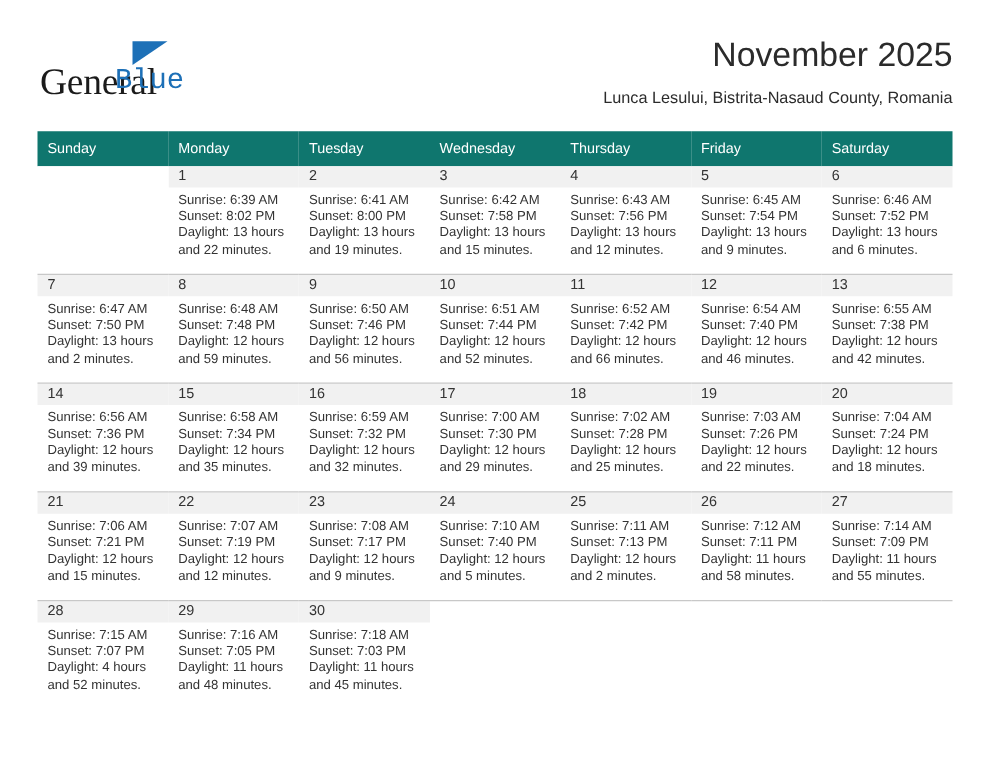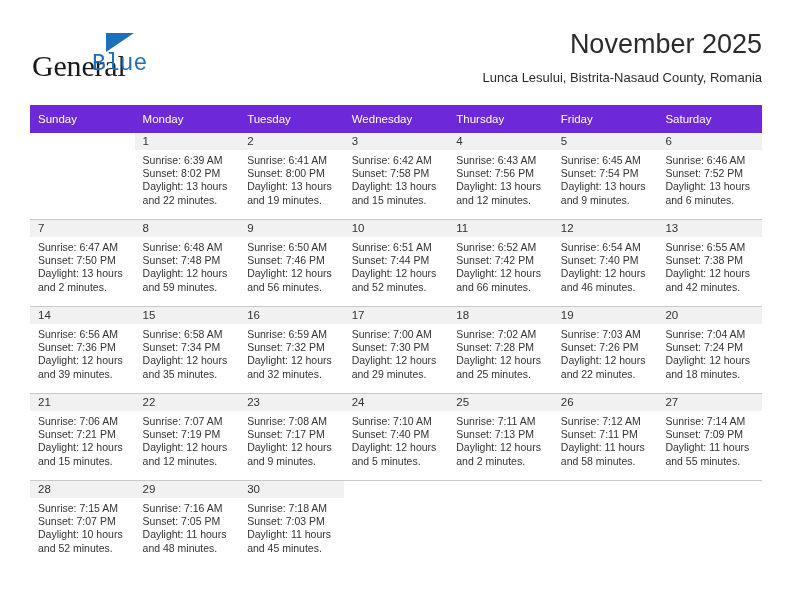--- a/index.html
+++ b/index.html
@@ -92,21 +92,21 @@
   
   .calendar {
     position: absolute;
     left: 30px;
     top: 105px;
     width: 732px;
     border-collapse: collapse;
     table-layout: fixed;
   }
   .calendar th {
-    background: #6d28d9;
+    background: #0f766e;
     color: #ffffff;
     font-size: 11.5px;
     font-weight: normal;
     text-align: left;
     padding: 5px 0 5px 8px;
     height: 18px;
     vertical-align: middle;
   }
   .calendar td {
     vertical-align: top;
@@ -463,21 +463,21 @@
             </div>
           </td>
         </tr>
         <tr>
           <td>
             <div class="cell-inner">
               <div class="daynum-band">28</div>
               <div class="cell-body">
                 <div>Sunrise: 7:15 AM</div>
                 <div>Sunset: 7:07 PM</div>
-                <div class="daylight-line">Daylight: 10 hours and 52 minutes.</div>
+                <div class="daylight-line">Daylight: 4 hours and 52 minutes.</div>
               </div>
             </div>
           </td>
           <td>
             <div class="cell-inner">
               <div class="daynum-band">29</div>
               <div class="cell-body">
                 <div>Sunrise: 7:16 AM</div>
                 <div>Sunset: 7:05 PM</div>
                 <div class="daylight-line">Daylight: 11 hours and 48 minutes.</div>

